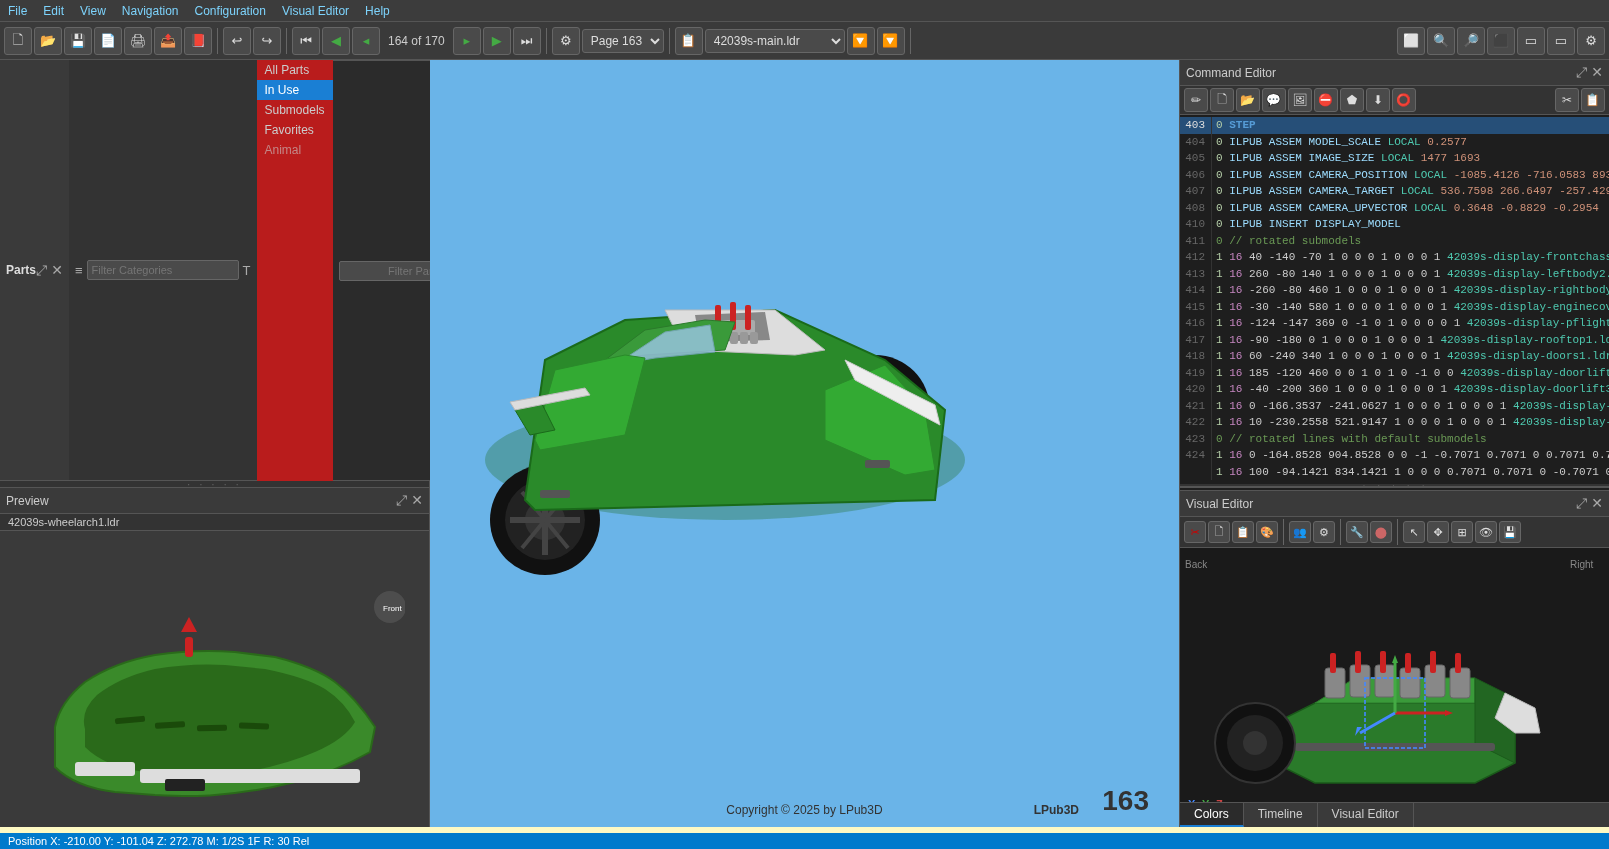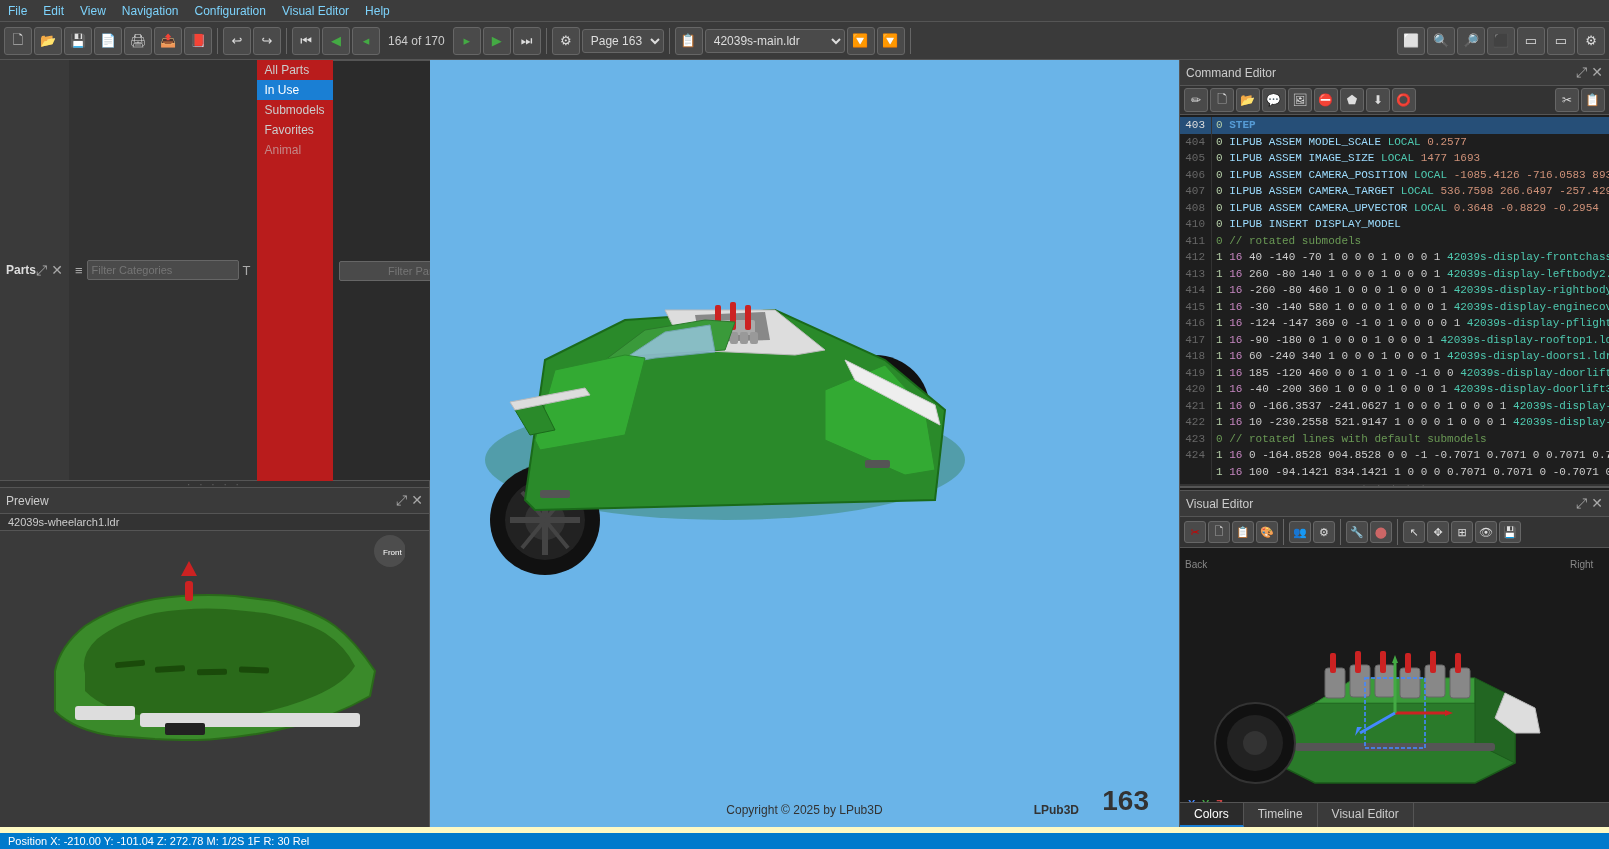--- a/index.html
+++ b/index.html
@@ -54,21 +54,21 @@
     #bottom-tabs { display: flex; background: #3a3a3a; border-top: 1px solid #555; border-bottom: 1px solid #555; }
     .btab { padding: 4px 14px; cursor: pointer; color: #ccc; font-size: 12px; border-right: 1px solid #555; }
     .btab.active { background: #2b2b2b; color: white; border-bottom: 2px solid #1a7fd4; }
 
     
     #preview-panel { height: 340px; display: flex; flex-direction: column; border-top: 1px solid #555; }
     #preview-header { display: flex; align-items: center; justify-content: space-between; background: #3a3a3a; padding: 4px 6px; border-bottom: 1px solid #555; }
     #preview-label { color: #ccc; font-size: 12px; }
     #preview-filename { color: #ccc; font-size: 11px; padding: 2px 8px; background: #333; border-bottom: 1px solid #555; }
     #preview-content { flex: 1; background: #3a3a3a; display: flex; align-items: center; justify-content: center; }
-    #preview-3d { width: 100%; height: 100%; background: #3a3a3a; display: flex; align-items: flex-start; justify-content: center; position: relative; }
+    #preview-3d { width: 100%; height: 100%; background: #3a3a3a; display: flex; align-items: flex-end; justify-content: center; position: relative; }
 
     
     #center { flex: 1; display: flex; flex-direction: column; background: #444; }
     #viewport { flex: 1; background: #6ab4e8; position: relative; display: flex; align-items: center; justify-content: center; overflow: hidden; }
     #viewport-content { width: 100%; height: 100%; display: flex; align-items: center; justify-content: center; }
     #viewport-copyright { position: absolute; bottom: 10px; left: 50%; transform: translateX(-50%); color: #333; font-size: 12px; }
     #viewport-page-num { position: absolute; bottom: 10px; right: 30px; color: #333; font-size: 28px; font-weight: bold; }
     #viewport-logo { position: absolute; bottom: 10px; right: 100px; color: #333; font-size: 12px; font-weight: bold; }
 
     

